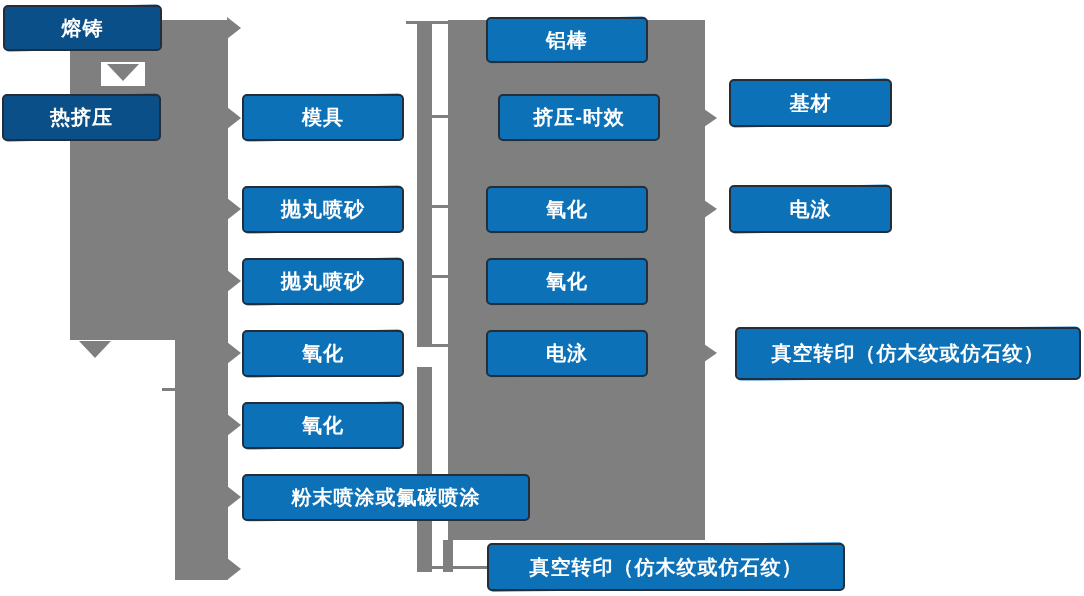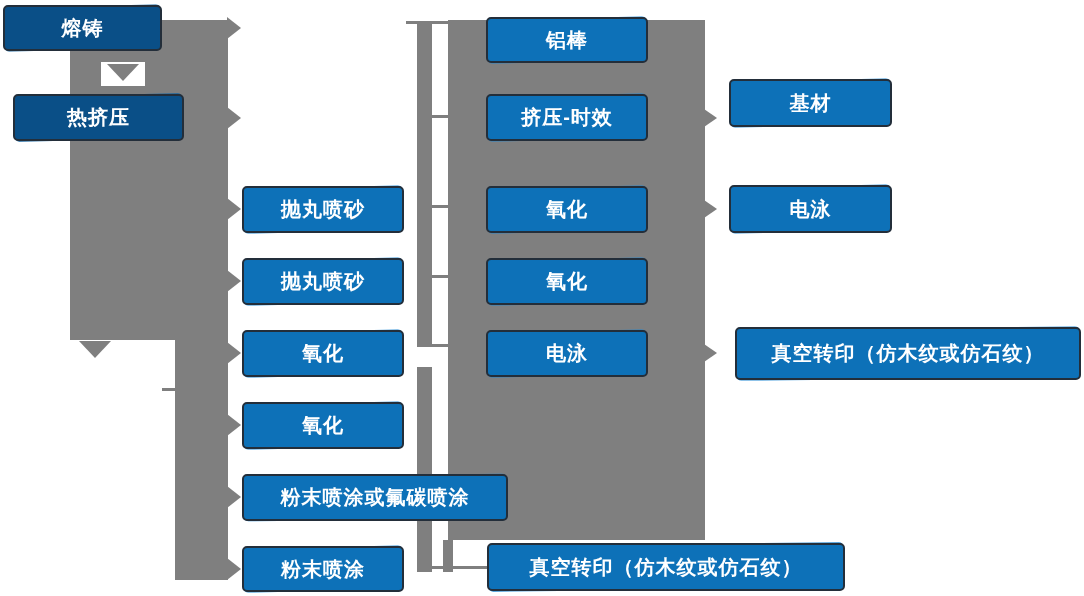--- a/index.html
+++ b/index.html
@@ -87,47 +87,47 @@
   <div class="gbar" style="left:443px;top:540px;width:10px;height:32px"></div>
   <div class="gbar" style="left:432px;top:566px;width:58px;height:3px"></div>
 
   <div class="arr-r sm" style="left:704px;top:109px"></div>
   <div class="arr-r sm" style="left:704px;top:200px"></div>
   <div class="arr-r sm" style="left:704px;top:344px"></div>
 
   <div class="node dark" style="left:3px;top:5px;width:159px;height:46px">
     <span class="lbl">熔铸</span>
     </div>
-  <div class="node dark" style="left:13px;top:94px;width:171px;height:47px">
+  <div class="node dark" style="left:2px;top:94px;width:159px;height:47px">
     <span class="lbl">热挤压</span>
     </div>
 
+  <div class="node" style="left:242px;top:94px;width:162px;height:47px">
+    <span class="lbl">模具</span>
+    </div>
   <div class="node" style="left:242px;top:186px;width:162px;height:47px">
     <span class="lbl">抛丸喷砂</span>
     </div>
   <div class="node" style="left:242px;top:258px;width:162px;height:47px">
     <span class="lbl">抛丸喷砂</span>
     </div>
   <div class="node" style="left:242px;top:330px;width:162px;height:47px">
     <span class="lbl">氧化</span>
     </div>
   <div class="node" style="left:242px;top:402px;width:162px;height:47px">
     <span class="lbl">氧化</span>
     </div>
-  <div class="node wide" style="left:242px;top:474px;width:266px;height:47px">
+  <div class="node wide" style="left:242px;top:474px;width:288px;height:47px">
     <span class="lbl">粉末喷涂或氟碳喷涂</span>
-    </div>
-  <div class="node" style="left:242px;top:546px;width:162px;height:46px">
-    <span class="lbl">粉末喷涂</span>
     </div>
 
   <div class="node" style="left:486px;top:17px;width:162px;height:46px">
     <span class="lbl">铝棒</span>
     </div>
-  <div class="node" style="left:486px;top:94px;width:162px;height:47px">
+  <div class="node" style="left:498px;top:94px;width:162px;height:47px">
     <span class="lbl">挤压-时效</span>
     </div>
   <div class="node" style="left:486px;top:186px;width:162px;height:47px">
     <span class="lbl">氧化</span>
     </div>
   <div class="node" style="left:486px;top:258px;width:162px;height:47px">
     <span class="lbl">氧化</span>
     </div>
   <div class="node" style="left:486px;top:330px;width:162px;height:47px">
     <span class="lbl">电泳</span>

